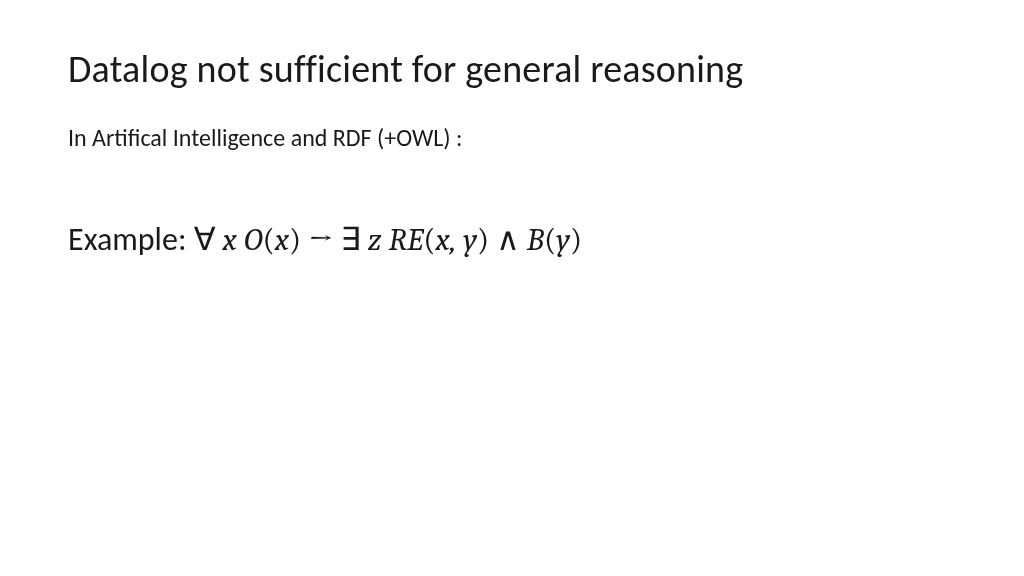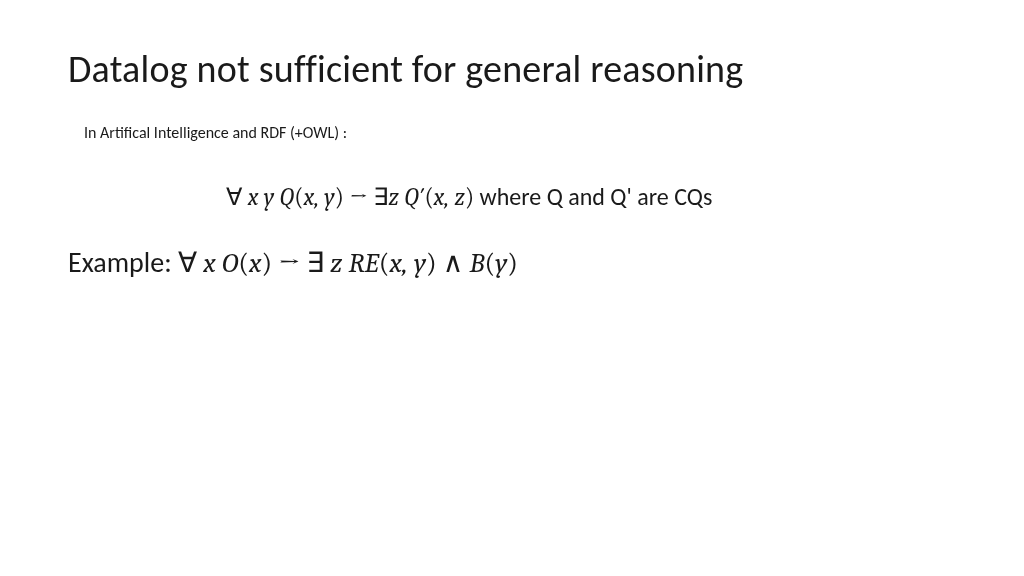--- a/index.html
+++ b/index.html
@@ -18,23 +18,23 @@
     height: 576px;
     padding: 46px 68px 40px 68px;
   }
   .title {
     font-size: 38px;
     font-weight: 400;
     margin-bottom: 30px;
     letter-spacing: 0.2px;
   }
   .body-line {
-    font-size: 16px;
+    font-size: 24px;
     line-height: 1.35;
-    margin: 0 0 4px 16px;
+    margin: 0 0 4px 0;
   }
   .indent {
     padding-left: 44px;
   }
   .gap {
     height: 28px;
   }
   .math {
     font-family: "Cambria Math", Cambria, "Times New Roman", serif;
     font-style: italic;
@@ -46,39 +46,36 @@
   .formula {
     font-size: 24px;
     margin-top: 6px;
     padding-left: 158px;
   }
   .sup {
     font-size: 0.65em;
     vertical-align: super;
   }
   .example-line {
-    font-size: 28px;
+    font-size: 32px;
     margin-top: 6px;
   }
 </style>
 </head>
 <body>
 
 <div class="slide">
 
   <div class="title">Datalog not sufficient for general reasoning</div>
 
   <div class="body-line">In Artifical Intelligence and RDF (+OWL) :</div>
 
   <div class="gap"></div>
 
 
-  <div class="formula">
-    <span class="math-up">∀ </span><span class="math">x y</span><span class="math"> Q</span><span class="math-up">(</span><span class="math">x, y</span><span class="math-up">)</span><span class="math-up">  → ∃</span><span class="math">z</span><span class="math"> Q′</span><span class="math-up">(</span><span class="math">x, z</span><span class="math-up">)</span><span> where Q and Q' are CQs</span>
-  </div>
 
   <div class="gap"></div>
 
   <div class="example-line">
     <span>Example: </span><span class="math-up">∀ </span><span class="math">x</span><span class="math"> O</span><span class="math-up">(</span><span class="math">x</span><span class="math-up">)</span><span class="math-up"> →  ∃ </span><span class="math">z</span><span class="math"> RE</span><span class="math-up">(</span><span class="math">x, y</span><span class="math-up">)</span><span class="math-up"> ∧ </span><span class="math">B</span><span class="math-up">(</span><span class="math">y</span><span class="math-up">)</span>
   </div>
 
 </div>
 
 </body></html>

